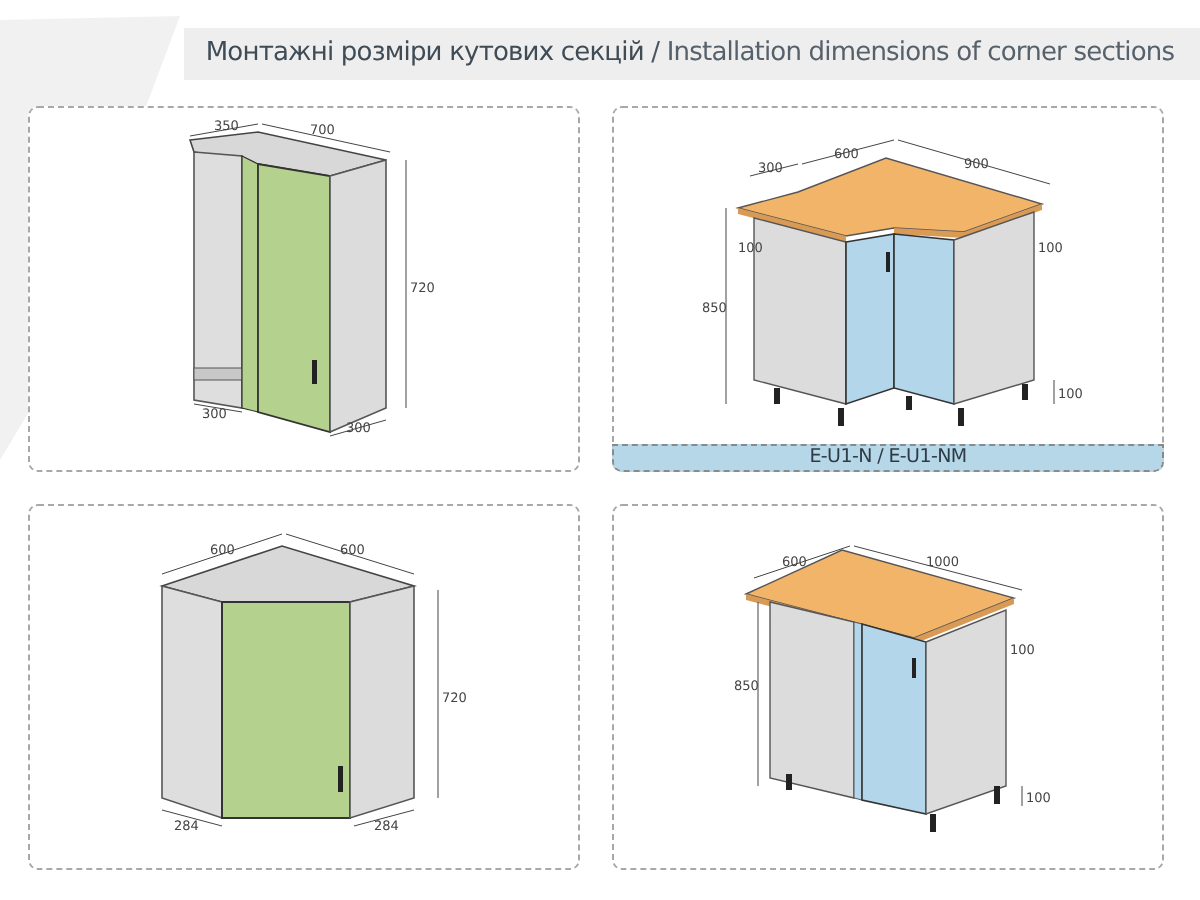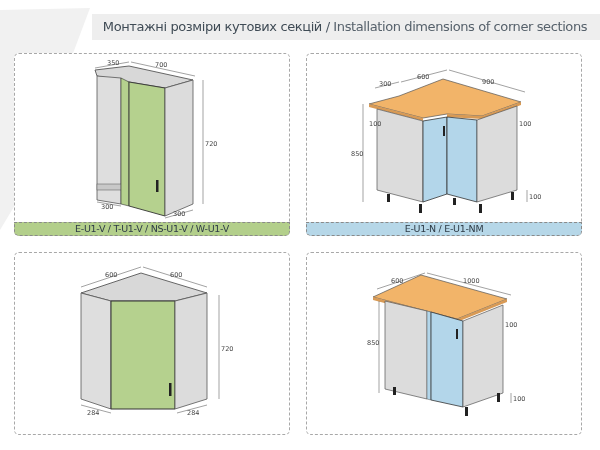--- a/index.html
+++ b/index.html
@@ -63,21 +63,20 @@
     <text class="dim" x="92" y="11">350</text>
     <line x1="116" y1="8" x2="180" y2="22" stroke="#444" stroke-width="0.5"></line>
     <text class="dim" x="140" y="13">700</text>
     <line x1="188" y1="26" x2="188" y2="150" stroke="#444" stroke-width="0.5"></line>
     <text class="dim" x="190" y="92">720</text>
     <line x1="82" y1="148" x2="106" y2="152" stroke="#444" stroke-width="0.5"></line>
     <text class="dim" x="86" y="155">300</text>
     <line x1="150" y1="164" x2="178" y2="156" stroke="#444" stroke-width="0.5"></line>
     <text class="dim" x="158" y="162">300</text>
   </svg>
-  <div class="caption cap-green">E-U1-V / T-U1-V / NS-U1-V / W-U1-V</div>
 </div>
 
 <div class="panel" style="left:306px;top:53px;width:276px;height:183px;">
   <svg width="276" height="170" viewBox="0 0 276 170">
 
     <polygon points="62,50 92,42 136,25 214,48 175,62 140,60 116,64" fill="#f2b469" stroke="#555" stroke-width="0.7"></polygon>
     <polygon points="62,50 116,64 116,67 62,53" fill="#d89a55"></polygon>
     <polygon points="140,60 175,62 214,48 214,51 175,65 140,63" fill="#d89a55"></polygon>
 
     <polygon points="70,55 116,67 116,148 70,136" fill="#dcdcdc" stroke="#555" stroke-width="0.7"></polygon>

